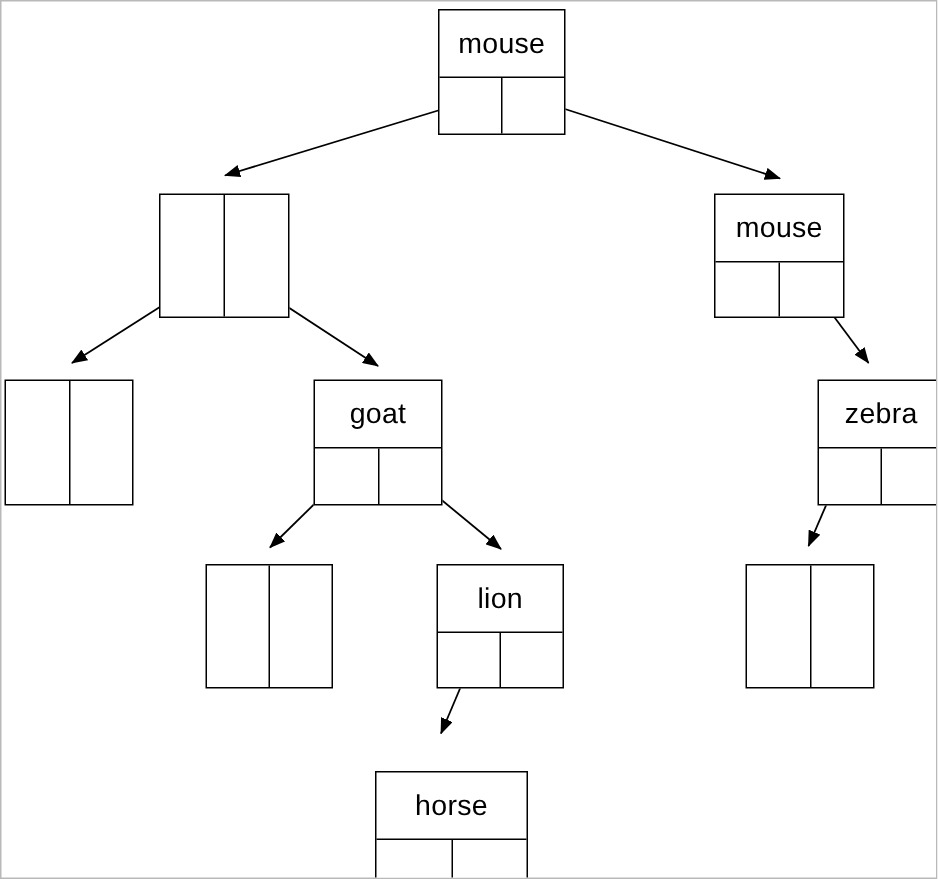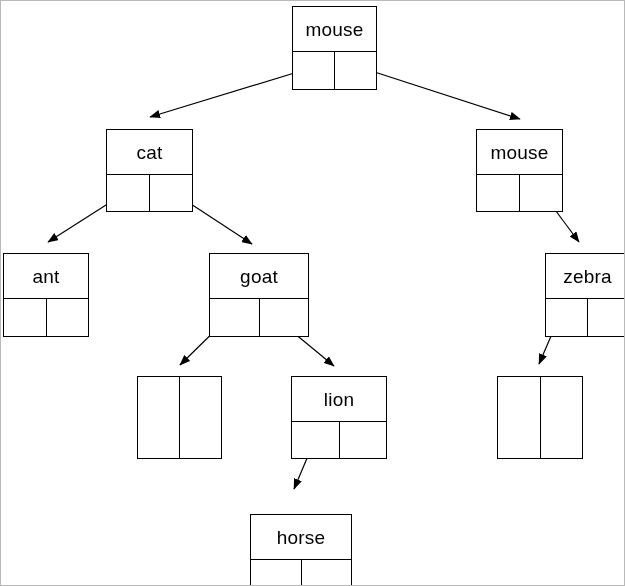--- a/index.html
+++ b/index.html
@@ -82,61 +82,59 @@
   </svg>
   <div id="nodes-group">
       <div class="node" style="left: 291px; top: 5px; width: 85px; height: 84px;">
         <div class="node-label" style="height: 44px;">mouse</div>
         <div class="node-pointers">
           <div class="ptr left"></div>
           <div class="ptr right"></div>
         </div>
       </div>
       <div class="node" style="left: 105px; top: 128px; width: 87px; height: 83px;">
-        <div class="node-label" style="height: 44px;">cat</div>
         <div class="node-pointers">
           <div class="ptr left"></div>
           <div class="ptr right"></div>
         </div>
       </div>
       <div class="node" style="left: 475px; top: 128px; width: 87px; height: 83px;">
         <div class="node-label" style="height: 44px;">mouse</div>
         <div class="node-pointers">
           <div class="ptr left"></div>
           <div class="ptr right"></div>
         </div>
       </div>
       <div class="node" style="left: 2px; top: 252px; width: 86px; height: 84px;">
-        <div class="node-label" style="height: 44px;">ant</div>
         <div class="node-pointers">
           <div class="ptr left"></div>
           <div class="ptr right"></div>
         </div>
       </div>
-      <div class="node" style="left: 208px; top: 252px; width: 100px; height: 84px;">
+      <div class="node" style="left: 208px; top: 252px; width: 86px; height: 84px;">
         <div class="node-label" style="height: 44px;">goat</div>
         <div class="node-pointers">
           <div class="ptr left"></div>
           <div class="ptr right"></div>
         </div>
       </div>
       <div class="node" style="left: 544px; top: 252px; width: 85px; height: 84px;">
         <div class="node-label" style="height: 44px;">zebra</div>
         <div class="node-pointers">
           <div class="ptr left"></div>
           <div class="ptr right"></div>
         </div>
       </div>
       <div class="node" style="left: 136px; top: 375px; width: 85px; height: 83px;">
         <div class="node-pointers">
           <div class="ptr left"></div>
           <div class="ptr right"></div>
         </div>
       </div>
-      <div class="node" style="left: 290px; top: 375px; width: 96px; height: 83px;">
+      <div class="node" style="left: 290px; top: 375px; width: 85px; height: 83px;">
         <div class="node-label" style="height: 44px;">lion</div>
         <div class="node-pointers">
           <div class="ptr left"></div>
           <div class="ptr right"></div>
         </div>
       </div>
       <div class="node" style="left: 496px; top: 375px; width: 86px; height: 83px;">
         <div class="node-pointers">
           <div class="ptr left"></div>
           <div class="ptr right"></div>

